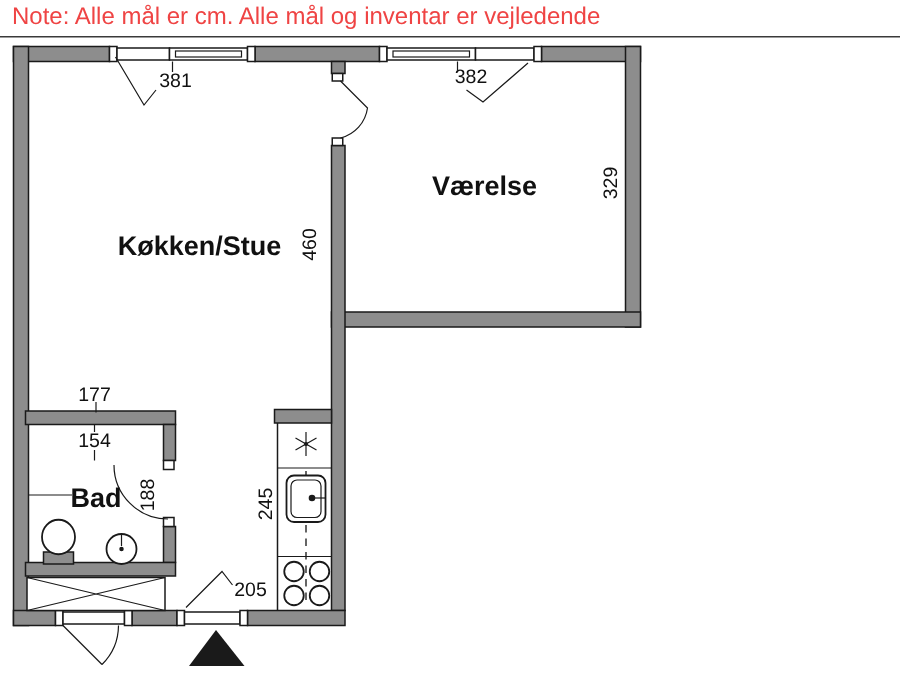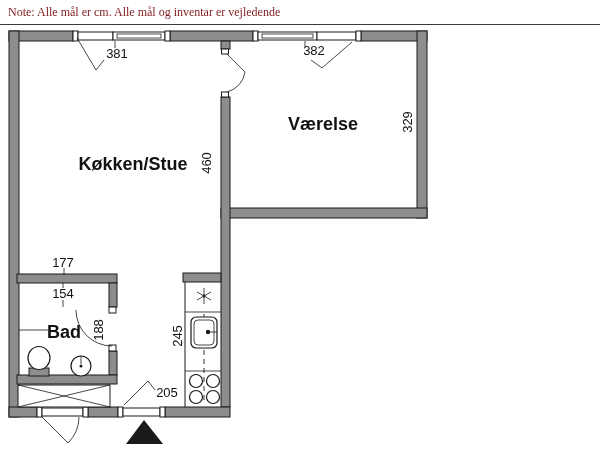--- a/index.html
+++ b/index.html
@@ -1,19 +1,19 @@
 <!DOCTYPE html>
 <html><head>
 <meta charset="utf-8">
 <style>
   html,body { margin:0; padding:0; background:#fff; }
   .page { position:relative; width:600px; height:449px; background:#fff; overflow:hidden;
           font-family:"Liberation Sans", sans-serif; }
   .note-bar { position:absolute; top:0; left:0; width:592px; height:24px; line-height:24px;
-              padding-left:8px; border-bottom:1.5px solid #3a3a3a; font-size:12px; color:#7f1d1d;font-family:Liberation Serif, serif; }
+              padding-left:8px; border-bottom:1.5px solid #3a3a3a; font-size:16px; color:#ef4444; }
   svg { position:absolute; top:0; left:0; }
   .wall   { fill:#8d8d8d; stroke:#1a1a1a; stroke-width:1; }
   .jamb   { fill:#ffffff; stroke:#1a1a1a; stroke-width:1; }
   .pane   { fill:#ffffff; stroke:#1a1a1a; stroke-width:1; }
   .inner  { fill:none; stroke:#1a1a1a; stroke-width:0.8; }
   .ln     { fill:none; stroke:#1a1a1a; stroke-width:1; }
   .thin   { fill:none; stroke:#1a1a1a; stroke-width:0.8; }
   .dash   { fill:none; stroke:#1a1a1a; stroke-width:0.9; stroke-dasharray:5 4; }
   .fix    { fill:#ffffff; stroke:#1a1a1a; stroke-width:1.2; }
   .dim    { font-size:13px; fill:#111; }

